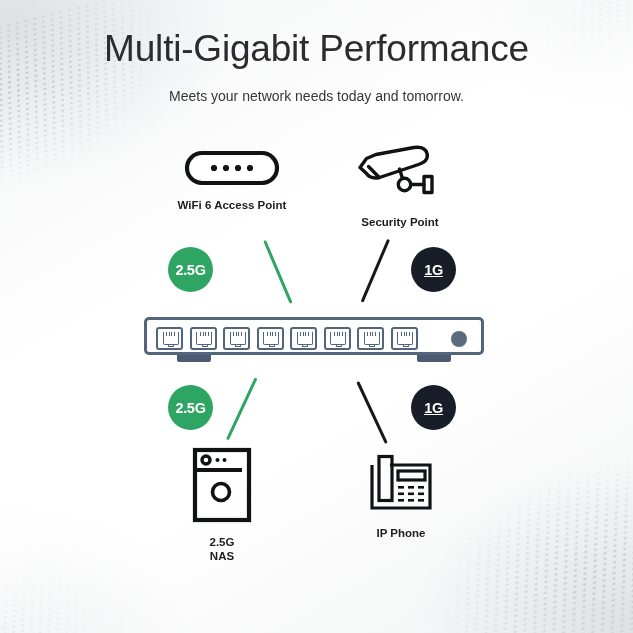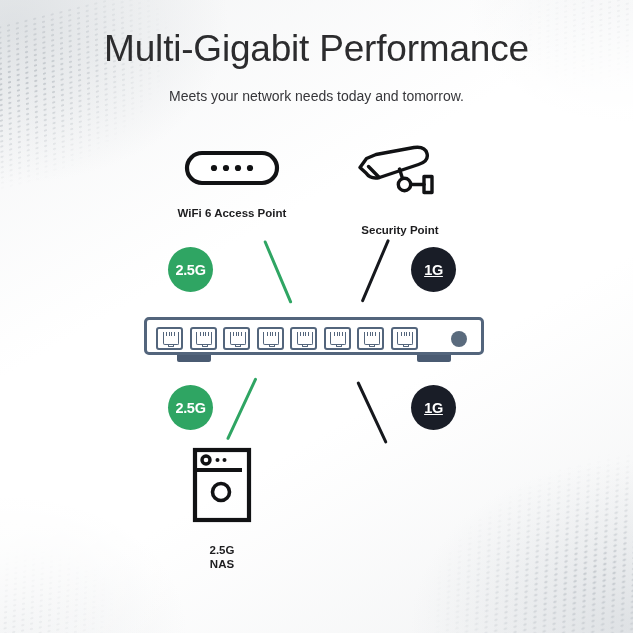--- a/index.html
+++ b/index.html
@@ -78,21 +78,21 @@
     font-size:14px;font-weight:400;
     color:#36363a;
     white-space:nowrap;
   }
 
   
   .node{position:absolute;text-align:center;}
   .node .glyph{display:block;margin:0 auto;}
   .node .caption{
     font-size:11.5px;font-weight:700;color:#1d1d1f;
-    line-height:14px;margin-top:16px;white-space:pre-line;
+    line-height:14px;margin-top:8px;white-space:pre-line;
   }
   #node-ap{left:142px;top:150px;width:180px;}
   #node-cam{left:330px;top:145px;width:140px;}
   #node-nas{left:160px;top:447px;width:124px;}
   #node-phone{left:338px;top:452px;width:126px;}
 
   
   .badge{
     position:absolute;
     width:45px;height:45px;border-radius:50%;
@@ -263,14 +263,37 @@
         <circle cx="14" cy="13" r="4" fill="none" stroke="#111214" stroke-width="3.4"></circle>
         <circle cx="25.5" cy="13" r="2" fill="#111214"></circle>
         <circle cx="32.5" cy="13" r="2" fill="#111214"></circle>
         <circle cx="29" cy="45" r="8.5" fill="none" stroke="#111214" stroke-width="3.6"></circle>
       </svg>
     </span>
     <div class="caption">2.5G
 NAS</div>
   </div>
 
+  <div class="node" id="node-phone">
+    <span class="glyph">
+      <svg width="66" height="62" viewBox="0 0 66 62" aria-hidden="true">
+        <g fill="none" stroke="#111214" stroke-width="3.2">
+          <path d="M4 13 L4 56 L62 56 L62 13 L22 13"></path>
+          <rect x="11" y="4.5" width="13" height="44"></rect>
+          <rect x="30" y="19" width="27" height="9"></rect>
+        </g>
+        <g fill="#111214">
+          <rect x="30" y="34" width="6" height="2.6"></rect>
+          <rect x="40" y="34" width="6" height="2.6"></rect>
+          <rect x="50" y="34" width="6" height="2.6"></rect>
+          <rect x="30" y="40.5" width="6" height="2.6"></rect>
+          <rect x="40" y="40.5" width="6" height="2.6"></rect>
+          <rect x="50" y="40.5" width="6" height="2.6"></rect>
+          <rect x="30" y="47" width="6" height="2.6"></rect>
+          <rect x="40" y="47" width="6" height="2.6"></rect>
+          <rect x="50" y="47" width="6" height="2.6"></rect>
+        </g>
+      </svg>
+    </span>
+    <div class="caption">IP Phone</div>
+  </div>
 
 </div>
 
 </body></html>

